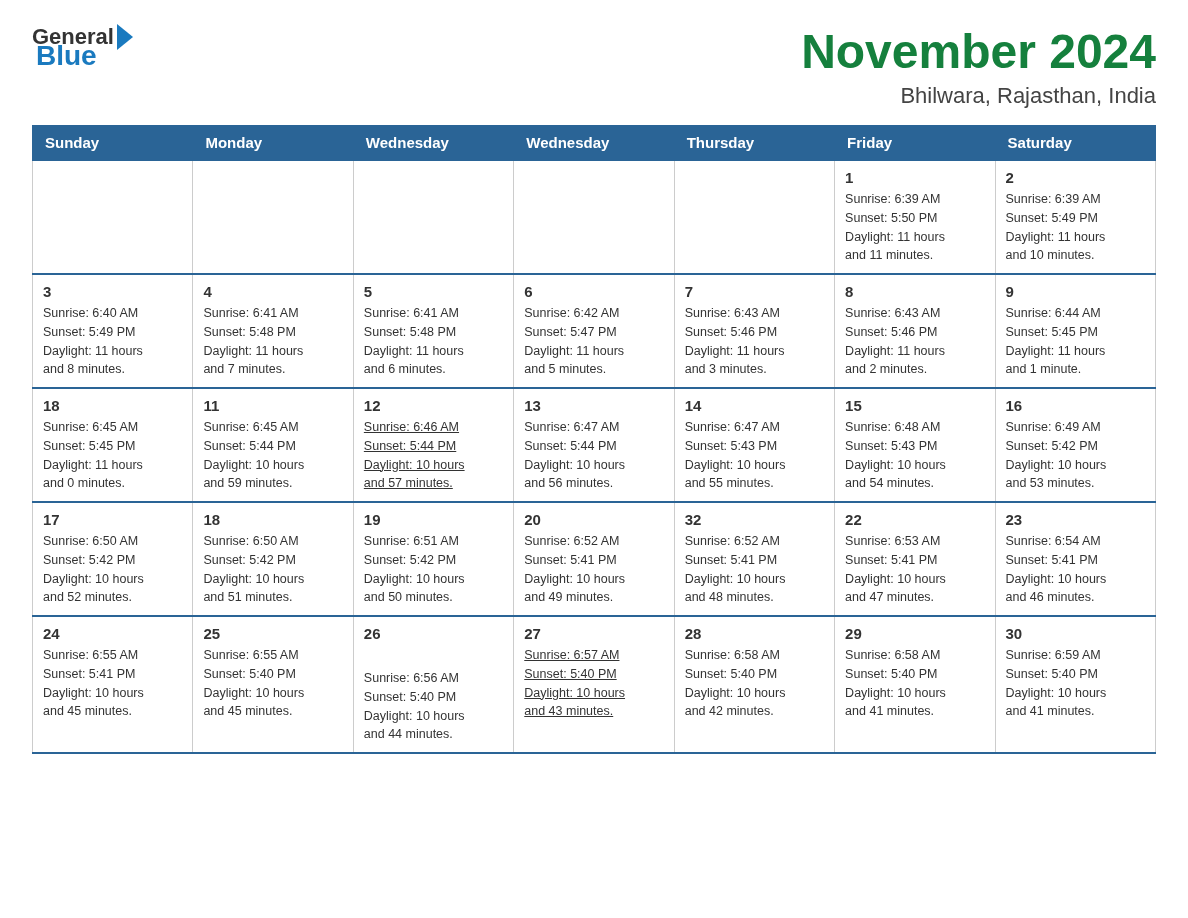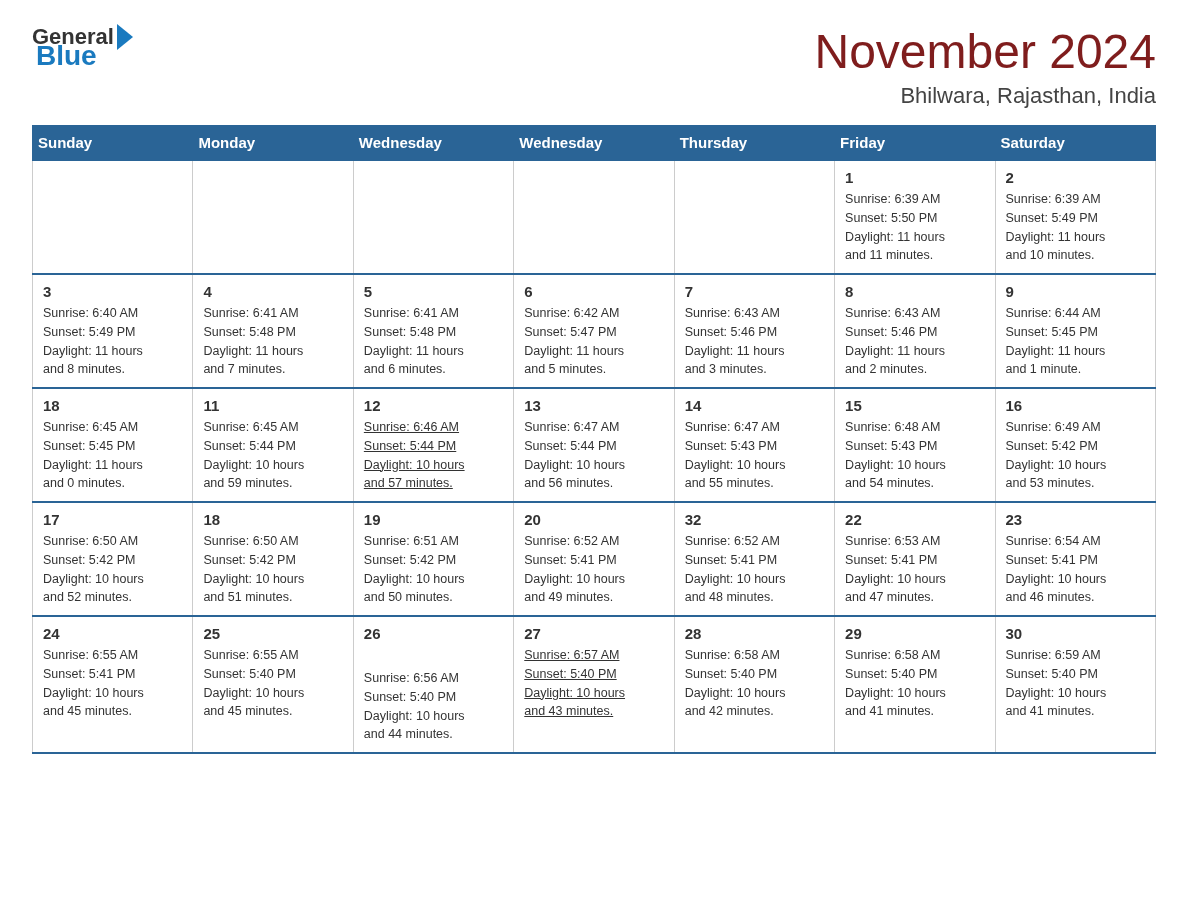--- a/index.html
+++ b/index.html
@@ -27,39 +27,39 @@
       font-size: 28px;
       font-weight: bold;
       margin-top: -4px;
       margin-left: 2px;
     }
     .title-area {
       text-align: right;
     }
     .month-year {
       font-size: 48px;
-      font-weight: normal;
-      color: #7f1d1d;
+      font-weight: bold;
+      color: #15803d;
     }
     .location {
       font-size: 22px;
       color: #444;
       margin-top: 4px;
     }
     .calendar-table {
       width: 100%;
       border-collapse: collapse;
       margin-top: 8px;
     }
     .calendar-table th {
       background: #2a6496;
       color: #fff;
       font-size: 15px;
       font-weight: bold;
-      padding: 8px 5px;
+      padding: 8px 12px;
       text-align: left;
       border: 1px solid #2a6496;
     }
     .calendar-table td {
       vertical-align: top;
       padding: 8px 10px;
       border: 1px solid #ccc;
       width: calc(100% / 7);
       min-height: 100px;
       font-size: 13px;

